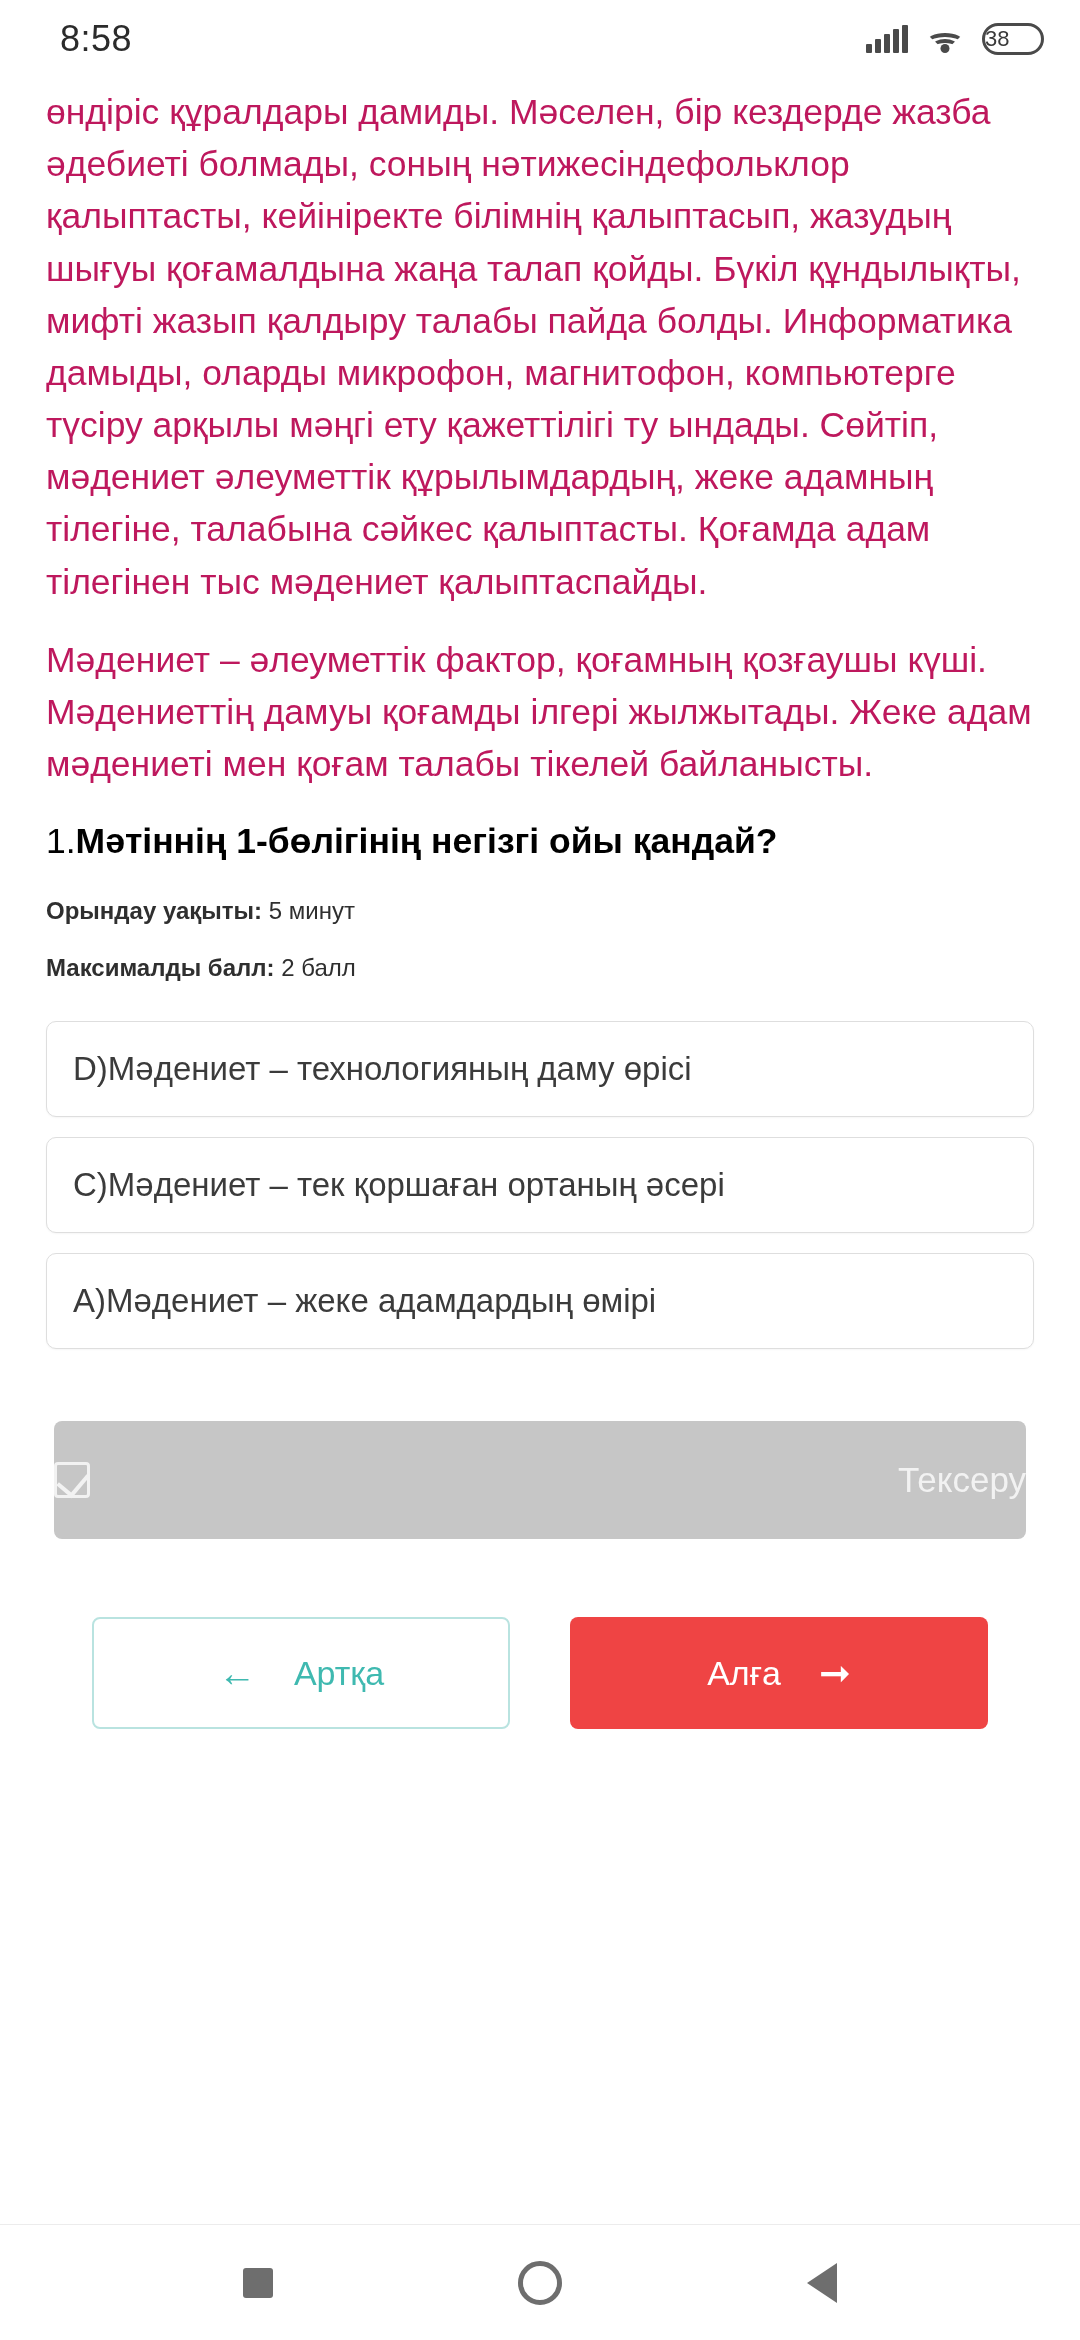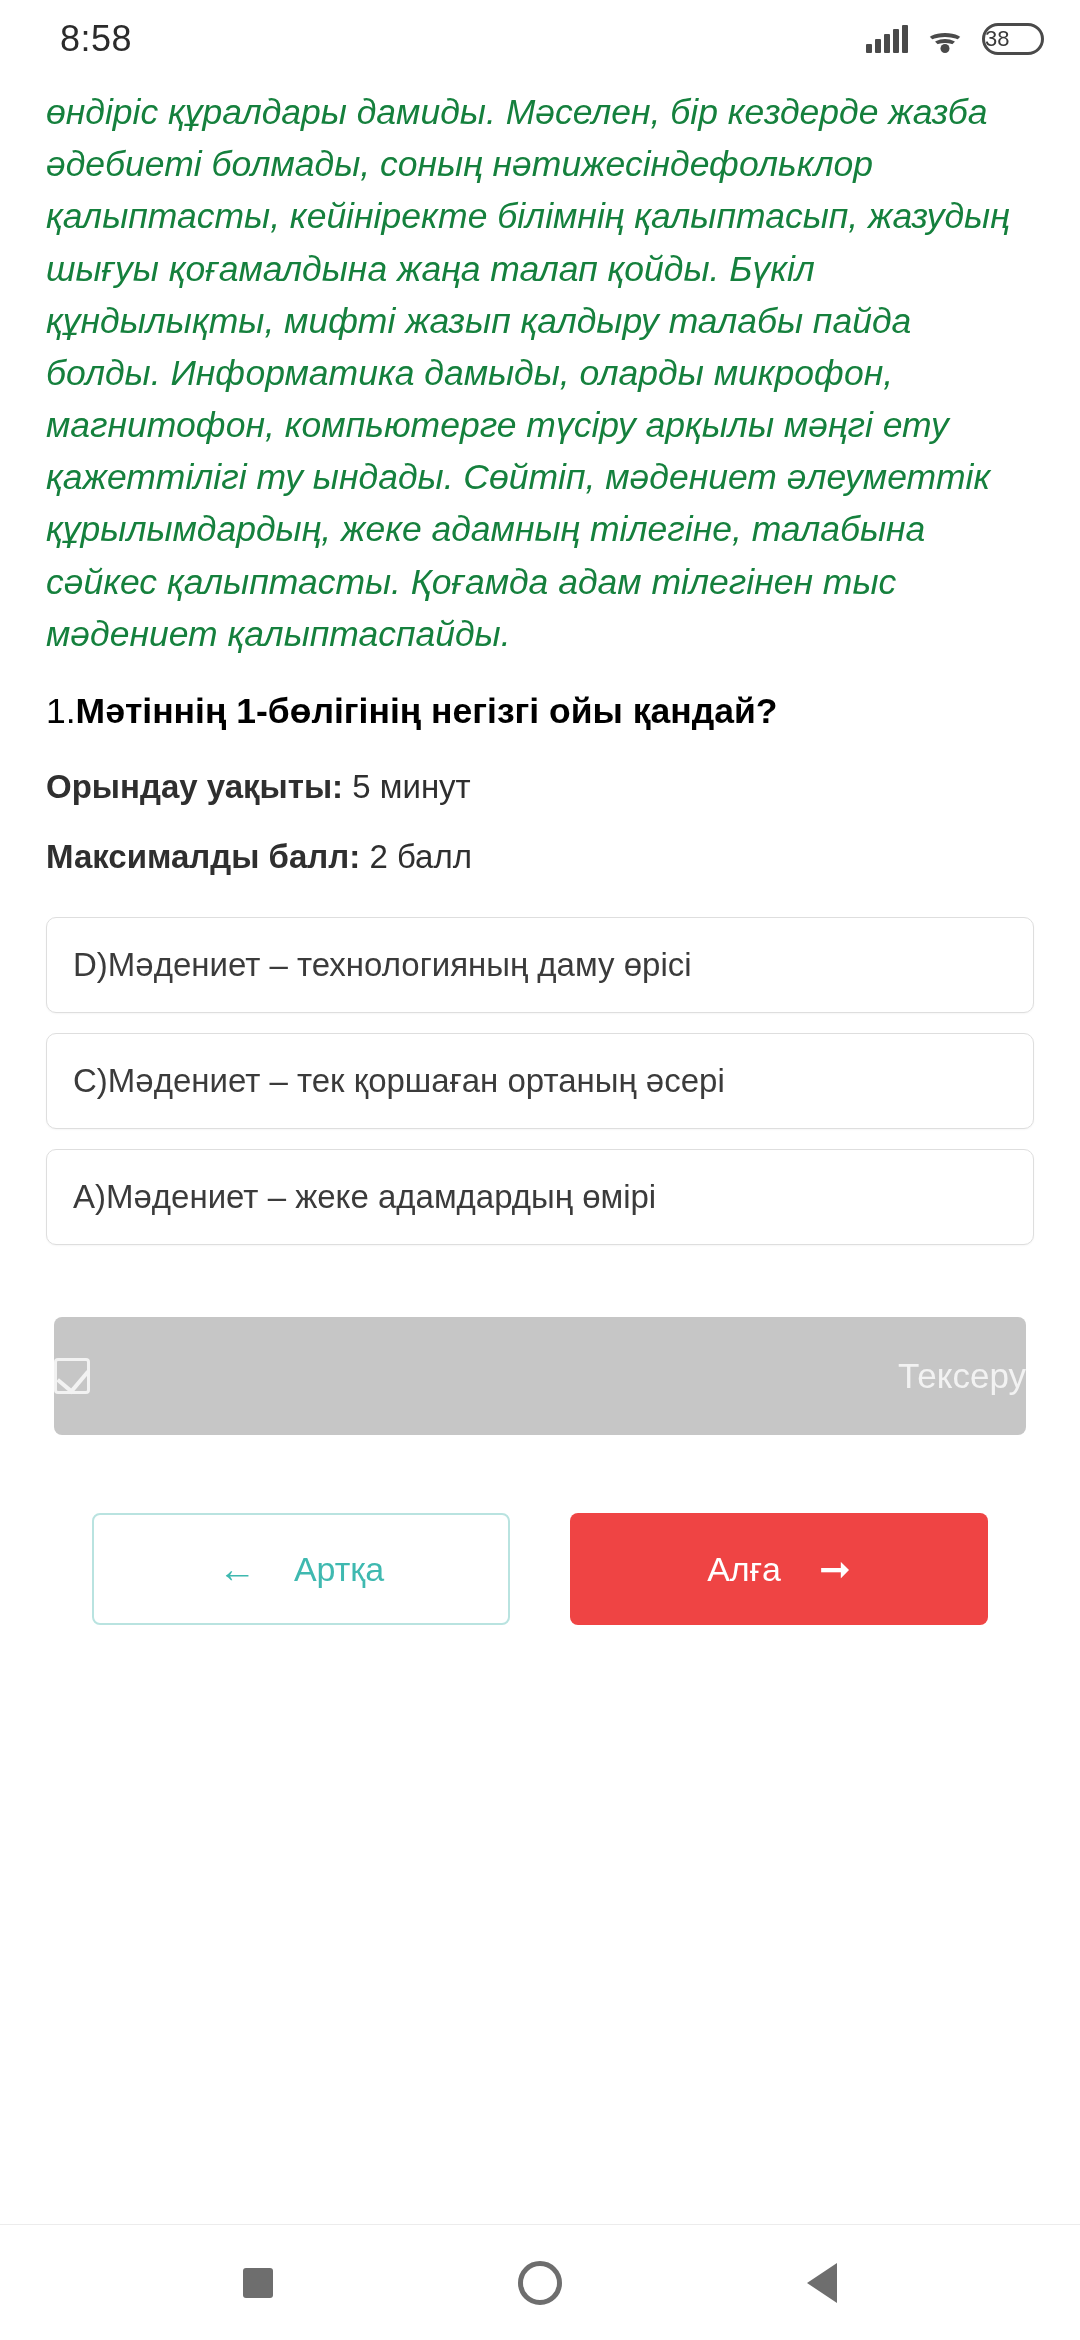--- a/index.html
+++ b/index.html
@@ -97,36 +97,35 @@
 
   
   .content {
     flex: 1 1 auto;
     padding: 0 46px;
     overflow: hidden;
   }
   .para {
     font-size: 35.5px;
     line-height: 1.47;
-    color: #15803d;
+    color: #be185d;
     margin-bottom: 26px;
     text-align: left;
-    font-style: italic;
   }
   .para.first { margin-top: 8px; }
 
   .qline {
     font-size: 35.5px;
     line-height: 1.45;
     color: #000000;
     margin-bottom: 26px;
   }
   .qline b { font-weight: 700; }
   .meta {
-    font-size: 33px;
+    font-size: 24px;
     line-height: 1.45;
     color: #2f2f2f;
     margin-bottom: 22px;
   }
   .meta b { font-weight: 700; }
 
   
   .options {
     margin-top: 36px;
     display: flex;
@@ -256,20 +255,21 @@
       </div>
       <div class="battery-icon">
         <span class="lvl">38</span>
       </div>
     </div>
   </div>
 
   <div class="content">
 
     <p class="para first">өндіріс құралдары дамиды. Мәселен, бір кездерде жазба әдебиеті болмады, соның нәтижесіндефольклор қалыптасты, кейініректе білімнің қалыптасып, жазудың шығуы қоғамалдына жаңа талап қойды. Бүкіл құндылықты, мифті жазып қалдыру талабы пайда болды. Информатика дамыды, оларды микрофон, магнитофон, компьютерге түсіру арқылы мәңгі ету қажеттілігі ту ындады. Сөйтіп, мәдениет әлеуметтік құрылымдардың, жеке адамның тілегіне, талабына сәйкес қалыптасты. Қоғамда адам тілегінен тыс мәдениет қалыптаспайды.</p>
+    <p class="para">Мәдениет – әлеуметтік фактор, қоғамның қозғаушы күші. Мәдениеттің дамуы қоғамды ілгері жылжытады. Жеке адам мәдениеті мен қоғам талабы тікелей байланысты.</p>
 
     <div class="qline">
       <span>1.</span><b>Мәтіннің 1-бөлігінің негізгі ойы қандай?</b>
     </div>
 
     <div class="meta">
       <b>Орындау уақыты:</b>
       <span>5 минут</span>
     </div>
 

